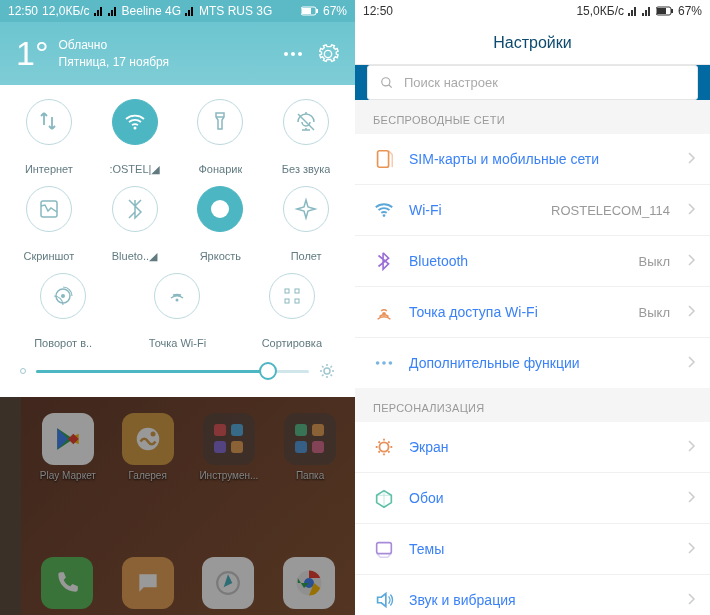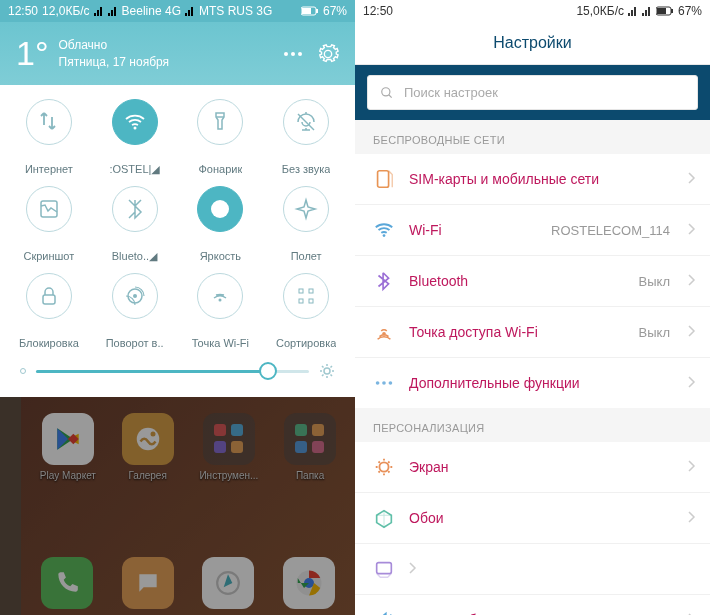--- a/index.html
+++ b/index.html
@@ -42,29 +42,29 @@
 .home-screen { position:absolute; left:0; right:0; top:397px; bottom:0; background:linear-gradient(135deg,#6b4030,#8b5838); filter:brightness(0.6);margin-left:21px; }
 .home-apps { display:flex; justify-content:space-around; padding:16px 6px 0; }
 .app-icon { display:flex; flex-direction:column; align-items:center; gap:5px; }
 .app-box { width:52px; height:52px; border-radius:12px; display:flex; align-items:center; justify-content:center; }
 .app-label { font-size:10px; color:#ddd; text-shadow:0 1px 2px #000; }
 .dock { position:absolute; bottom:6px; left:0; right:0; display:flex; justify-content:space-around; padding:0 6px; }
 
 
 .phone-right { background:#f5f5f5; }
 .settings-title { background:#fff; text-align:center; padding:12px 0; font-size:16px; color:#0c4a6e; border-bottom:1px solid #e8e8e8; }
-.search-wrap { padding:10px 12px; background:#0c4a6e; }
+.search-wrap { padding:0 12px; background:#0369a1; }
 .search-box { background:#fff; border-radius:3px; padding:9px 12px; display:flex; align-items:center; gap:10px; color:#aaa; font-size:13px; border:1px solid #e5e5e5; }
 .search-box svg { fill:#aaa; }
 .section-header { padding:14px 18px 8px; font-size:11px; color:#999; letter-spacing:0.3px; }
 .settings-list { background:#fff; }
 .settings-item { display:flex; align-items:center; padding:14px 14px 14px 18px; border-bottom:1px solid #f0f0f0; gap:14px; }
 .settings-item:last-child { border-bottom:none; }
 .si-icon { width:22px; height:22px; display:flex; align-items:center; justify-content:center; flex-shrink:0; }
-.si-label { flex:1; font-size:14px; color:#be185d; }
+.si-label { flex:1; font-size:14px; color:#3b82f6; }
 .si-value { font-size:13px; color:#999; margin-right:4px; }
 .si-arrow { color:#ccc; }
 .si-arrow svg { fill:#ccc; }
 </style>
 </head>
 <body>
 
 <div class="phone phone-left">
   <div class="statusbar">
     <div class="sb-left">
@@ -181,29 +181,20 @@
           <div class="qs-tile">
             <div class="qs-circle">
               <svg width="24" height="24" viewBox="0 0 24 24" style="color:#88b8c0">
                 <path d="M12 3l2 7 7 2-7 2-2 7-2-7-7-2 7-2z" stroke="currentColor" stroke-width="1.5" fill="none"></path>
               </svg>
             </div>
             <div class="qs-label">Полет</div>
           </div>
         </div>
         <div class="qs-row">
-          <div class="qs-tile">
-            <div class="qs-circle">
-              <svg width="24" height="24" viewBox="0 0 24 24" style="color:#88b8c0">
-                <rect x="6" y="11" width="12" height="9" rx="2" stroke="currentColor" stroke-width="1.5" fill="none"></rect>
-                <path d="M8 11V8a4 4 0 018 0v3" stroke="currentColor" stroke-width="1.5" fill="none"></path>
-              </svg>
-            </div>
-            <div class="qs-label">Блокировка</div>
-          </div>
           <div class="qs-tile">
             <div class="qs-circle">
               <svg width="24" height="24" viewBox="0 0 24 24" style="color:#88b8c0">
                 <circle cx="12" cy="12" r="7" stroke="currentColor" stroke-width="1.5" fill="none"></circle>
                 <circle cx="12" cy="12" r="2" fill="currentColor"></circle>
                 <path d="M12 3a9 9 0 019 9M3 12a9 9 0 019 9" stroke="currentColor" stroke-width="1.2" fill="none"></path>
               </svg>
             </div>
             <div class="qs-label">Поворот в..</div>
           </div>
@@ -445,20 +436,21 @@
               <path d="M1 1l5 5-5 5" stroke="#ccc" stroke-width="1.5" fill="none"></path>
             </svg></div>
         </div>
         <div class="settings-item">
           <div class="si-icon">
             <svg width="22" height="22" viewBox="0 0 24 24" style="color:#a78bd9">
               <rect x="4" y="5" width="16" height="12" rx="2" stroke="currentColor" stroke-width="1.8" fill="none"></rect>
               <path d="M4 17l4 4h8l4-4" stroke="currentColor" stroke-width="1.5" fill="none" opacity="0.4"></path>
             </svg>
           </div>
+          <div class="si-label">Темы</div>
           <div class="si-arrow"><svg width="8" height="12" viewld="0 0 8 12">
               <path d="M1 1l5 5-5 5" stroke="#ccc" stroke-width="1.5" fill="none"></path>
             </svg></div>
         </div>
         <div class="settings-item">
           <div class="si-icon">
             <svg width="22" height="22" viewBox="0 0 24 24" style="color:#5aa7d9">
               <path d="M5 9v6h4l5 4V5l-5 4z" stroke="currentColor" stroke-width="1.8" fill="none"></path>
               <path d="M17 8a6 6 0 010 8M19 6a9 9 0 010 12" stroke="currentColor" stroke-width="1.5" fill="none"></path>
             </svg>

